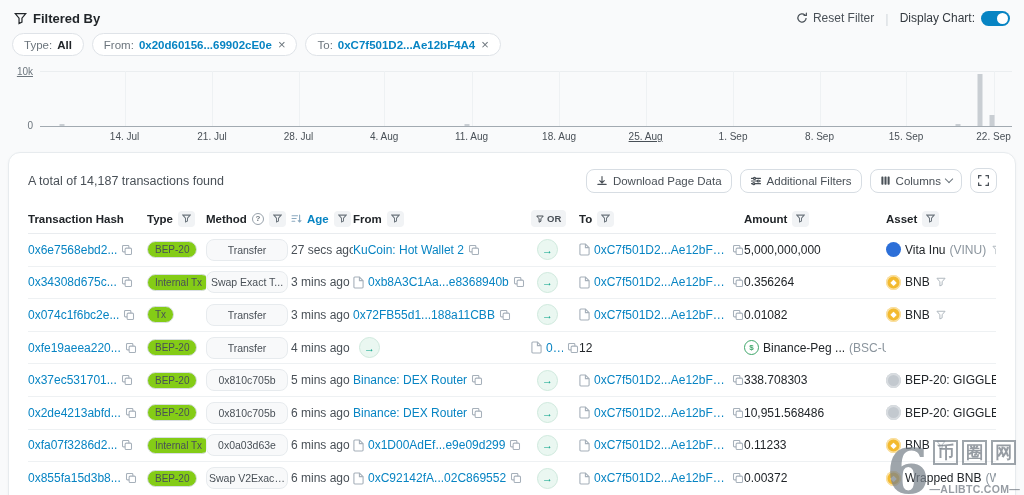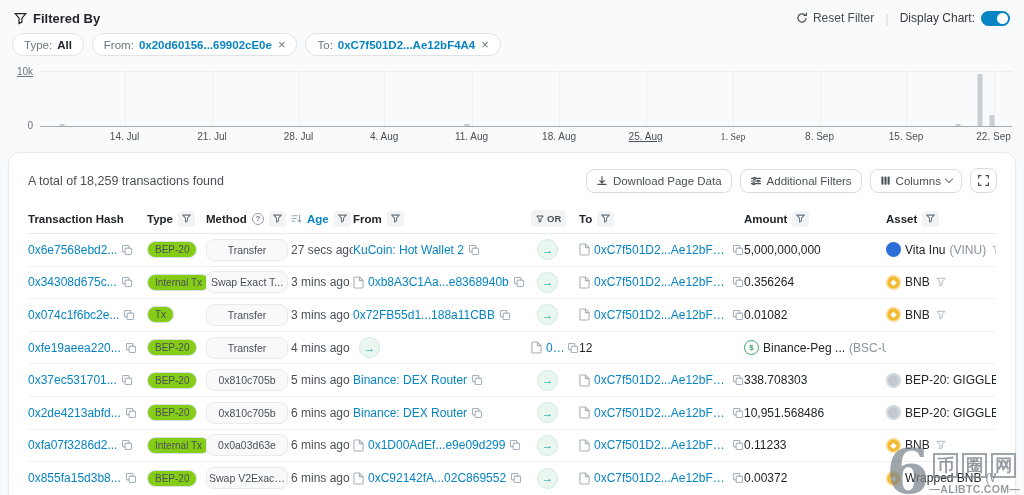--- a/index.html
+++ b/index.html
@@ -92,21 +92,21 @@
   .asset-funnel { margin-left:2px; flex:0 0 auto; cursor:pointer; }
 
   
   .watermark { position:absolute; right:4px; bottom:0; z-index:5; opacity:.72; pointer-events:none;
     display:flex; align-items:flex-end; color:#6f7780; }
   .wm-six { font-family:"DejaVu Serif",serif; font-size:62px; font-weight:bold; line-height:.75; color:#7a838c; }
   .wm-right { display:flex; flex-direction:column; align-items:center; }
   .wm-chars { display:flex; gap:4px; }
   .wm-char { width:25px; height:25px; border:2.5px solid #7a838c; display:flex; align-items:center;
     justify-content:center; font-size:17px; font-weight:bold; }
-  .wm-domain { font-size:10.5px; font-weight:bold; margin-top:5px; letter-spacing:.3px; }
+  .wm-domain { font-size:10.5px; font-weight:bold; margin-top:18px; letter-spacing:.3px; }
 </style>
 </head>
 <body>
 
 <div class="topbar">
   <div class="filtered-by">
     <span>
       <svg width="13" height="13" viewBox="0 0 16 16" fill="none" stroke="#212529" stroke-width="1.5">
           <path d="M1.5 2h13L9.8 7.6v4.9l-3.6 1.8V7.6z"></path>
         </svg>
@@ -162,38 +162,38 @@
       <div class="xlab" style="left: 26.6%;">28. Jul</div>
       <div class="grid-v" style="left: 35.4%;"></div>
       <div class="xlab" style="left: 35.4%;">4. Aug</div>
       <div class="grid-v" style="left: 44.4%;"></div>
       <div class="xlab" style="left: 44.4%;">11. Aug</div>
       <div class="grid-v" style="left: 53.4%;"></div>
       <div class="xlab" style="left: 53.4%;">18. Aug</div>
       <div class="grid-v" style="left: 62.3%;"></div>
       <div class="xlab" style="left: 62.3%; text-decoration: underline;">25. Aug</div>
       <div class="grid-v" style="left: 71.3%;"></div>
-      <div class="xlab" style="left: 71.3%; font-family: Liberation Serif, serif;">1. Sep</div>
+      <div class="xlab" style="left: 71.3%;">1. Sep</div>
       <div class="grid-v" style="left: 80.2%;"></div>
       <div class="xlab" style="left: 80.2%;">8. Sep</div>
       <div class="grid-v" style="left: 89.1%;"></div>
       <div class="xlab" style="left: 89.1%;">15. Sep</div>
       <div class="grid-v" style="left: 98.1%;"></div>
       <div class="xlab" style="left: 98.1%;">22. Sep</div>
       <div class="bar" title="9. Jul: 150" style="left: 2.3%; height: 2px; background: rgb(201, 206, 211);"></div>
       <div class="bar" title="10. Aug: 150" style="left: 43.9%; height: 2px; background: rgb(201, 206, 211);"></div>
       <div class="bar" title="19. Sep: 250" style="left: 94.4%; height: 2px; background: rgb(201, 206, 211);"></div>
       <div class="bar" title="21. Sep: 9500" style="left: 96.7%; height: 52.25px; background: rgb(201, 206, 211);"></div>
       <div class="bar" title="22. Sep: 2000" style="left: 97.9%; height: 11px; background: rgb(201, 206, 211);"></div>
     </div>
 </div>
 
 <div class="card">
   <div class="card-top">
-    <div class="summary">A total of 18,259 transactions found</div>
+    <div class="summary">A total of 14,187 transactions found</div>
     <div class="toolbar">
       <button class="tbtn">
         <span>
           <svg width="12" height="12" viewBox="0 0 16 16" fill="none" stroke="#495057" stroke-width="1.5" stroke-linecap="round">
               <path d="M8 2v8M5 7.5 8 10.5l3-3M2.5 12.5h11"></path>
             </svg>
         </span>
         <span>Download Page Data</span>
       </button>
       <button class="tbtn">

